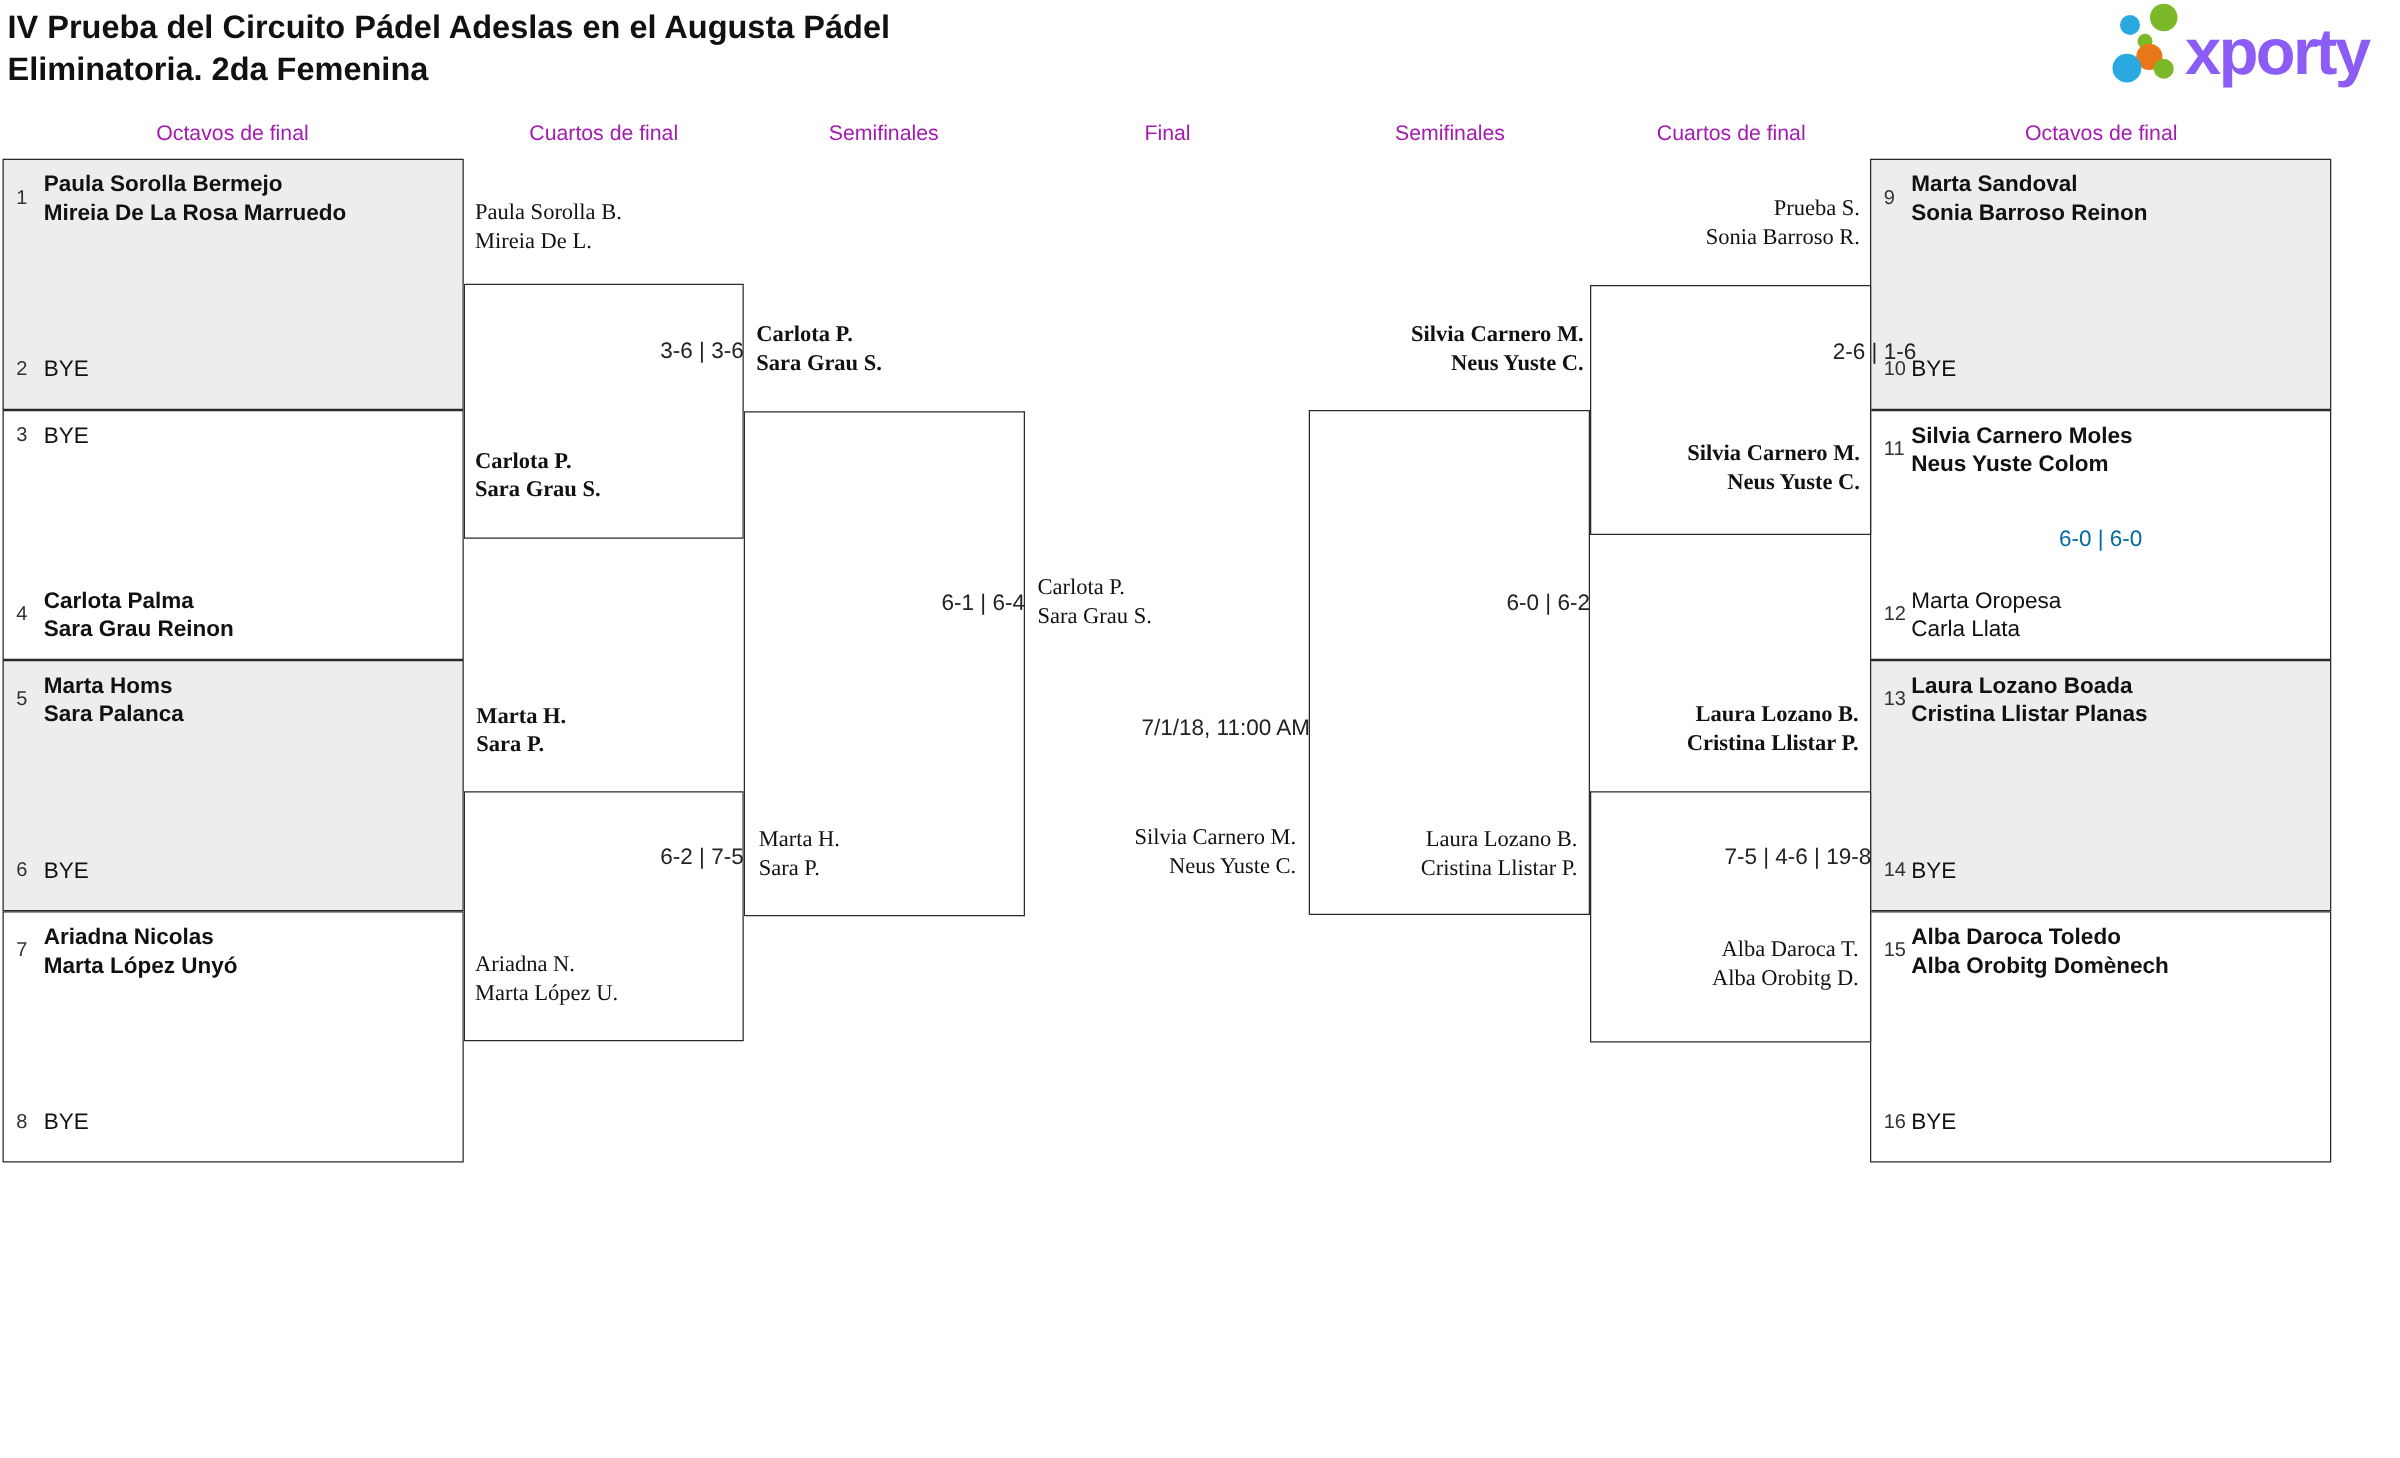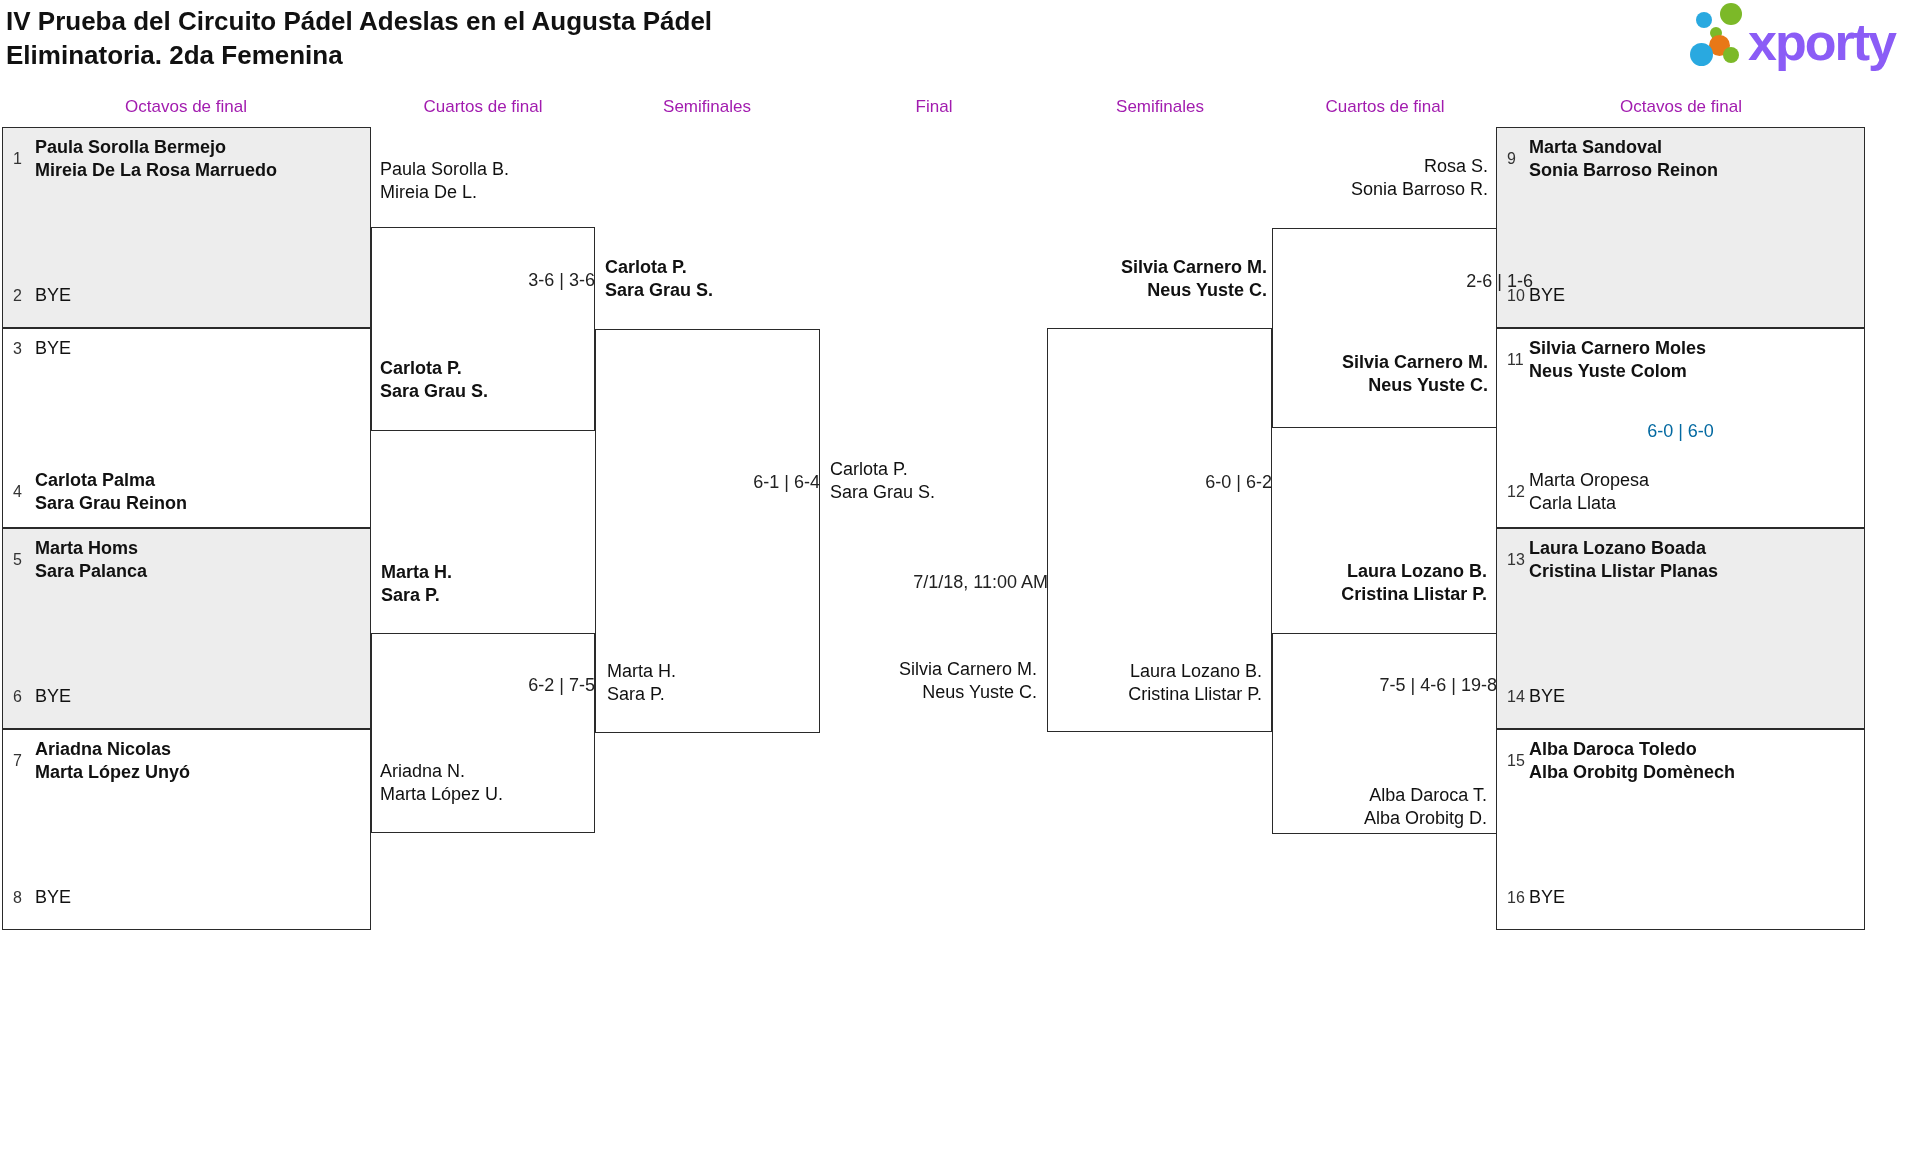--- a/index.html
+++ b/index.html
@@ -18,21 +18,21 @@
   .shade{background:#ededed;}
   .entry{position:absolute;left:10px;right:6px;display:flex;align-items:center;}
   .entry.t{top:8px;}
   .entry.b{bottom:20px;}
   .entry.b.nm{bottom:12px;}
   .seed{flex:0 0 22px;font-size:16px;color:#333;}
   .names{font-size:18px;line-height:23px;color:#111;}
   .bold{font-weight:bold;}
   .inscore{position:absolute;left:0;right:0;text-align:center;font-size:18px;color:#0369a1;}
   
-  .mlabel{position:absolute;font-size:18px;line-height:23px;color:#111;white-space:nowrap;}
+  .mlabel{position:absolute;font-size:18px;line-height:23px;color:#111;white-space:nowrap;font-family:Liberation Serif, serif;}
   .ar{text-align:right;}
   .score{position:absolute;text-align:right;font-size:18px;color:#222;white-space:nowrap;}
 </style>
 </head>
 <body>
 
 <div class="canvas">
 
   <div class="title">
     <div>IV Prueba del Circuito Pádel Adeslas en el Augusta Pádel</div>
@@ -245,32 +245,32 @@
     <div>Silvia Carnero M.</div>
       <div>Neus Yuste C.</div>
   </div>
   <div class="score" style="left:1047px;width:225px;top:472px">6-0 | 6-2</div>
   <div class="mlabel ar" style="right:658px;top:660px">
     <div>Laura Lozano B.</div>
       <div>Cristina Llistar P.</div>
   </div>
 
   <div class="mlabel ar" style="right:432px;top:155px">
-    <div>Rosa S.</div>
+    <div>Prueba S.</div>
       <div>Sonia Barroso R.</div>
   </div>
   <div class="score" style="left:1272px;width:261px;top:271px">2-6 | 1-6</div>
   <div class="mlabel ar bold" style="right:432px;top:351px">
     <div>Silvia Carnero M.</div>
       <div>Neus Yuste C.</div>
   </div>
 
   <div class="mlabel ar bold" style="right:433px;top:560px">
     <div>Laura Lozano B.</div>
       <div>Cristina Llistar P.</div>
   </div>
   <div class="score" style="left:1272px;width:225px;top:675px">7-5 | 4-6 | 19-8</div>
-  <div class="mlabel ar" style="right:433px;top:784px">
+  <div class="mlabel ar" style="right:433px;top:748px">
     <div>Alba Daroca T.</div>
       <div>Alba Orobitg D.</div>
   </div>
 
 </div>
 
 </body></html>

